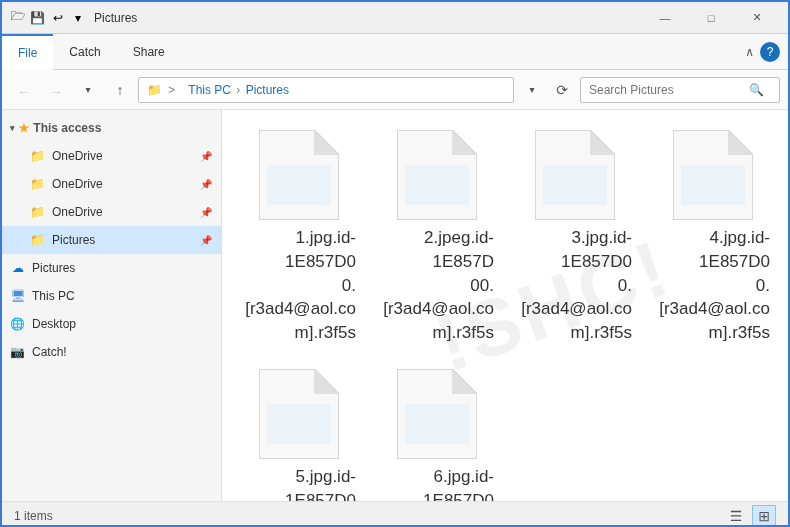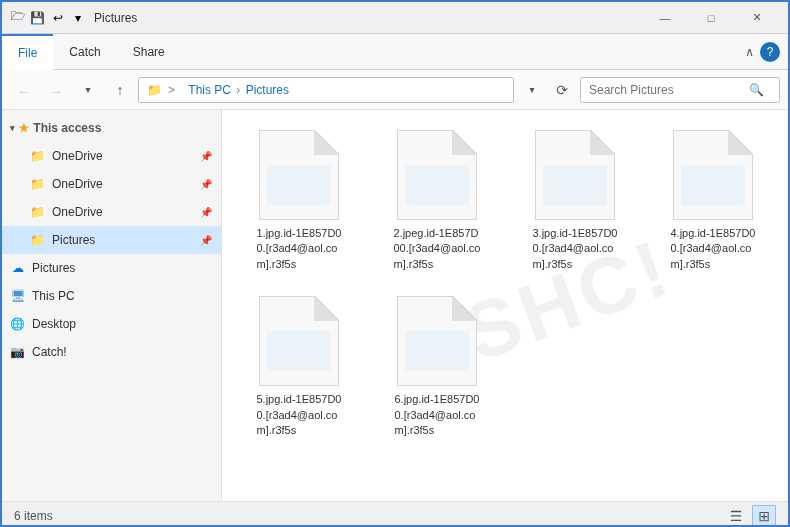--- a/index.html
+++ b/index.html
@@ -238,23 +238,23 @@
       width: 80px;
       height: 90px;
       margin-bottom: 6px;
       position: relative;
     }
     .file-icon svg {
       width: 100%;
       height: 100%;
     }
     .file-name {
-      font-size: 11px;
+      font-size: 17px;
       color: #333;
-      text-align: left;
+      text-align: right;
       word-break: break-word;
       line-height: 1.4;
       max-width: 120px;
     }
 
     
     .status-bar {
       height: 28px;
       background: #f0f0f0;
       border-top: 1px solid #e0e0e0;
@@ -460,18 +460,18 @@
           </svg>
         </div>
         <div class="file-name">6.jpg.id-1E857D0<br>0.[r3ad4@aol.co<br>m].r3f5s</div>
       </div>
 
     </div>
   </div>
 </div>
 
 <div class="status-bar">
-  <span>6 items</span>
+  <span>1 items</span>
   <div class="status-bar-right">
     <div class="view-btn">☰</div>
     <div class="view-btn active">⊞</div>
   </div>
 </div>
 
 </body></html>

